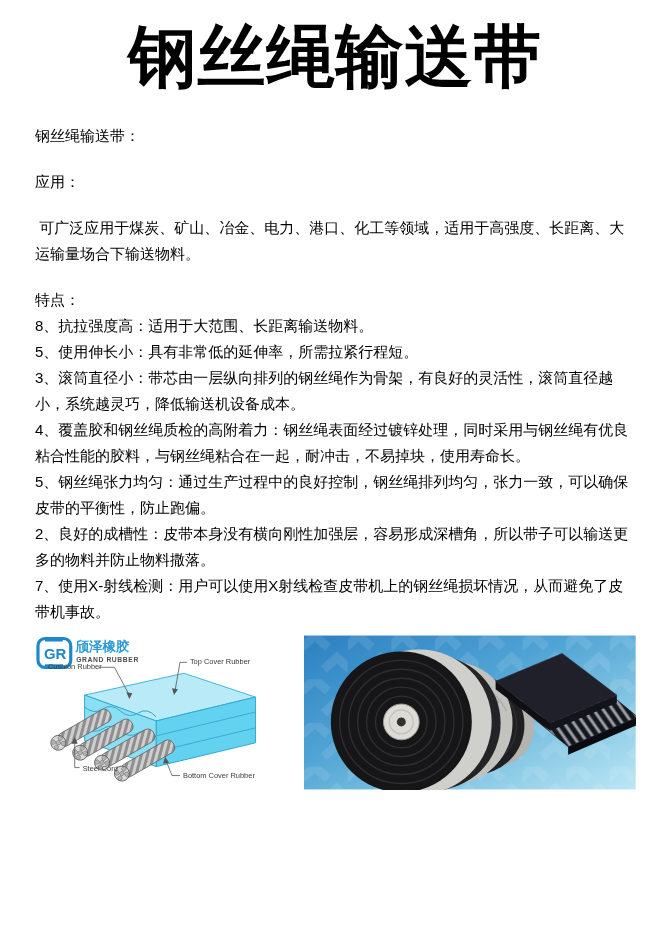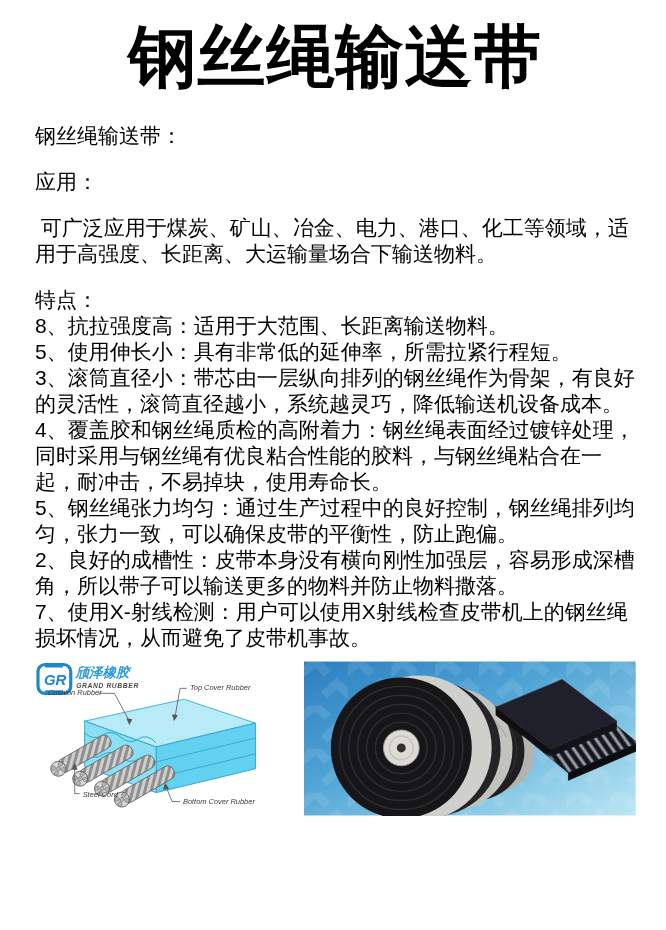--- a/index.html
+++ b/index.html
@@ -7,26 +7,26 @@
     width:666px; height:930px; background:#ffffff; color:#000000;
     font-family:"Liberation Sans","DejaVu Sans",sans-serif;
     overflow:hidden;
   }
   .page { width:666px; height:930px; box-sizing:border-box; padding:0 30px 0 35px; }
   .title {
     margin:14px 0 24px 0; text-align:center;
     font-size:68px; line-height:1.25; font-weight:700; letter-spacing:1px;
   }
   .para {
-    font-size:21px; line-height:26px; margin:0 0 20px 0;
+    font-size:15px; line-height:26px; margin:0 0 20px 0;
     white-space:pre-wrap; word-break:break-all;
   }
   .para.tight { margin:0; }
   .features-list .para { margin:0; }
-  .images-row { display:flex; align-items:flex-start; gap:36px; margin-top:10px;font-style:italic; }
+  .images-row { display:flex; align-items:flex-start; gap:36px; margin-top:10px; }
   .diagram-box { width:235px; height:155px; }
   .photo-box { width:334px; height:155px; }
   svg { display:block; }
   .callout-label { font-size:7.5px; fill:#3a3a3a; }
 </style>
 </head>
 <body>
 
 <div class="page">
 

